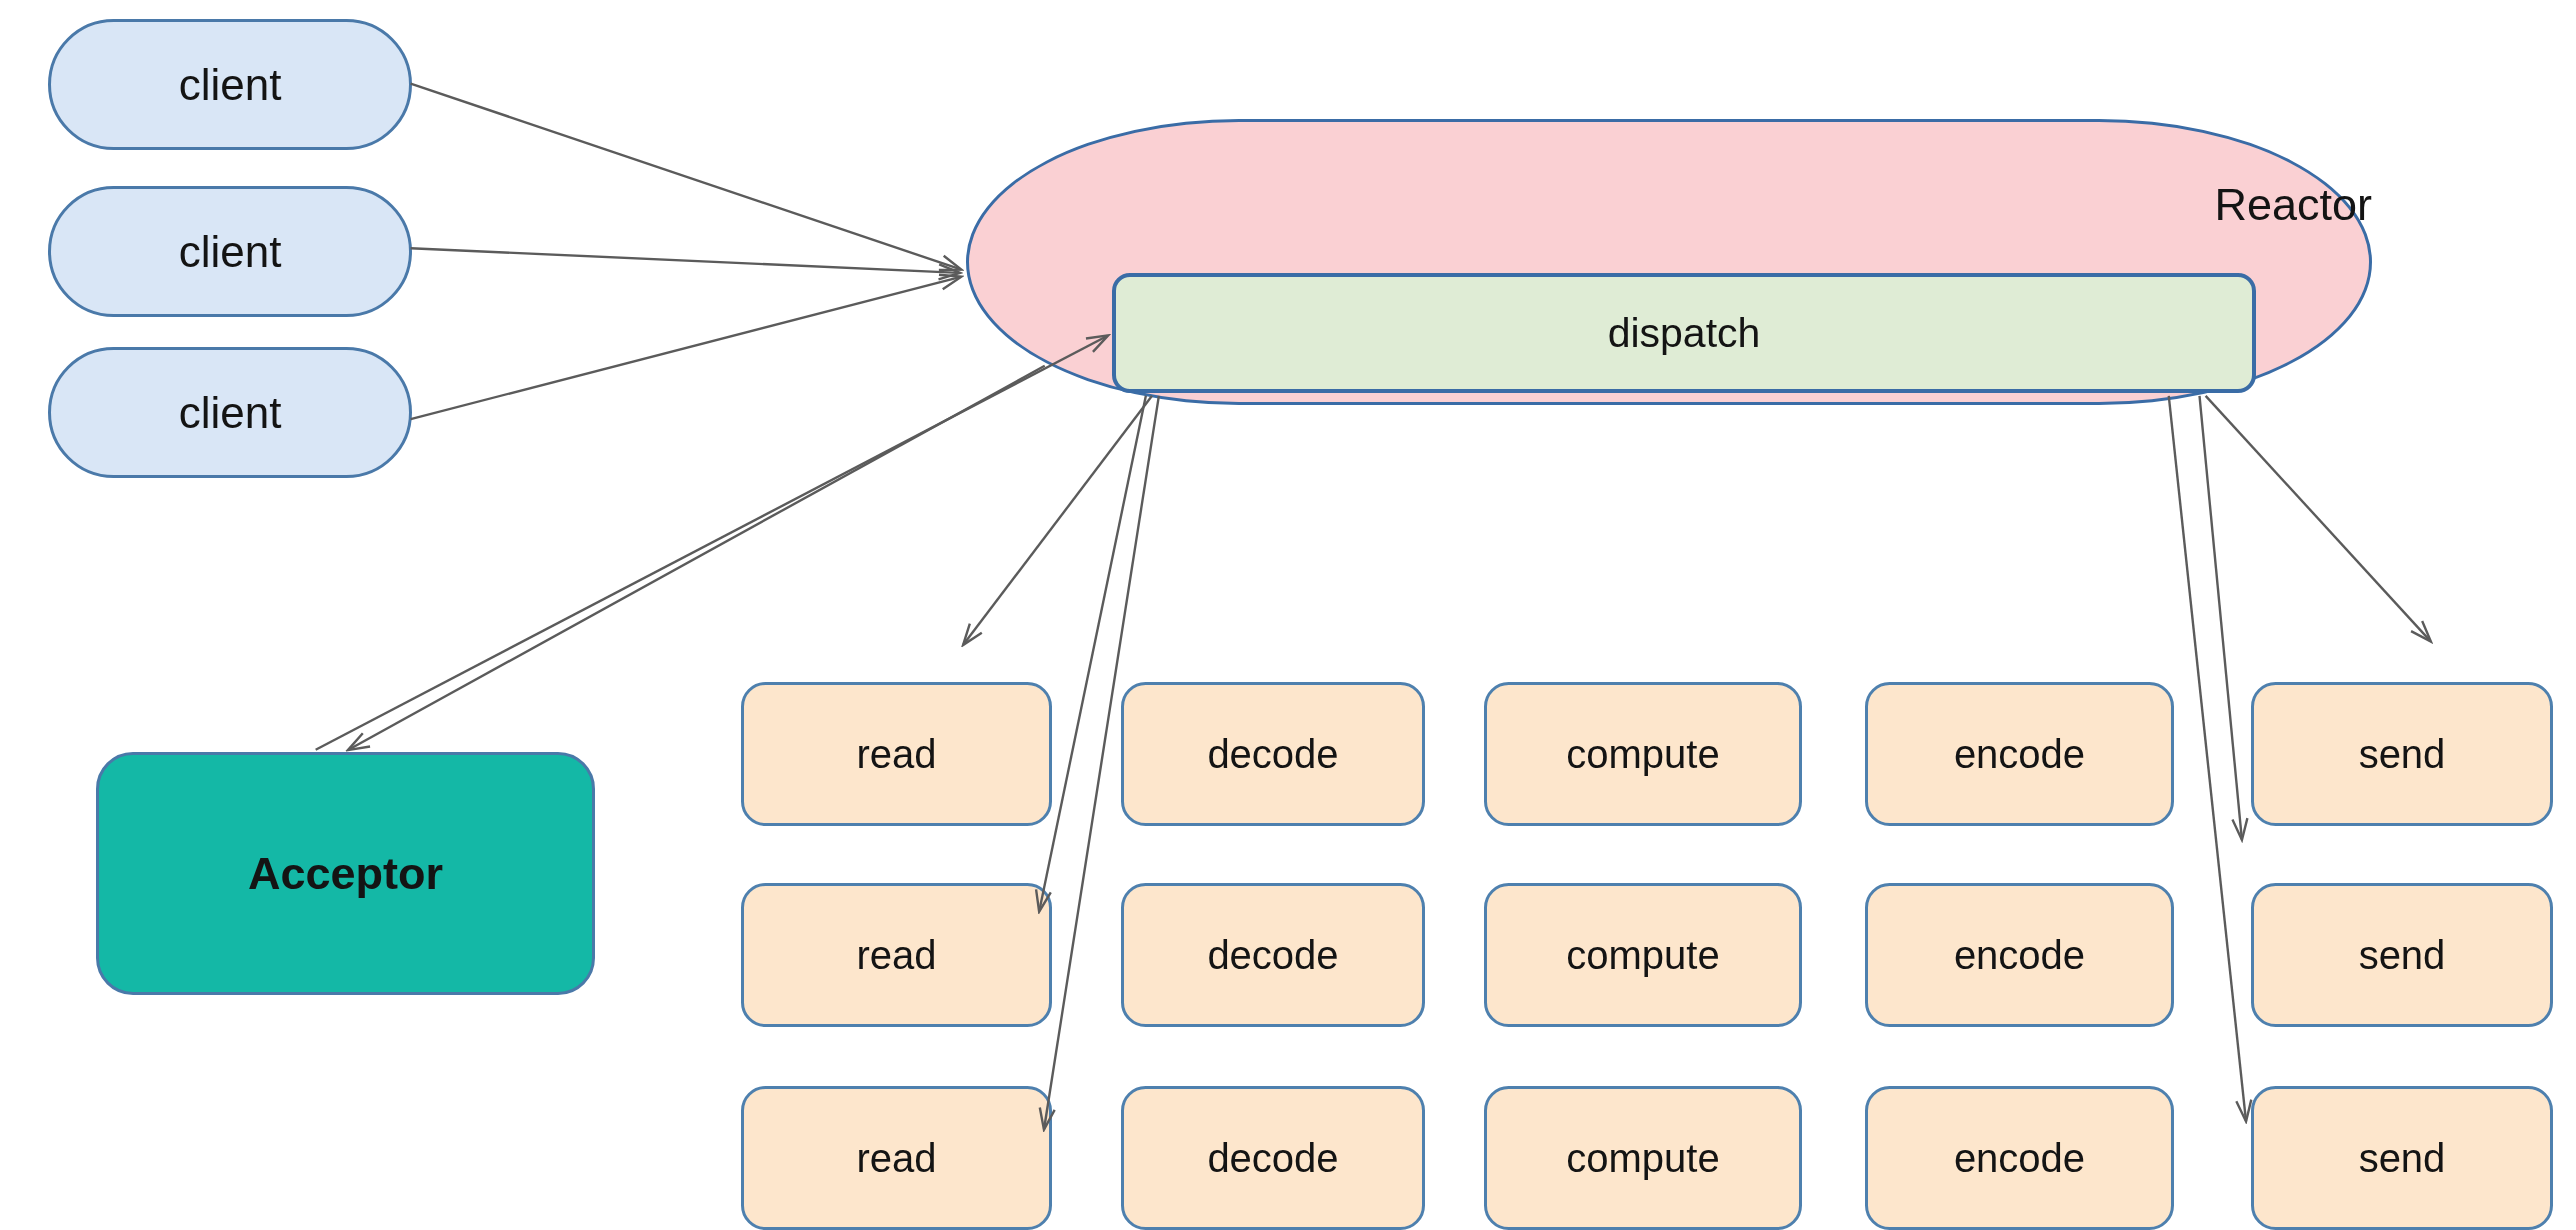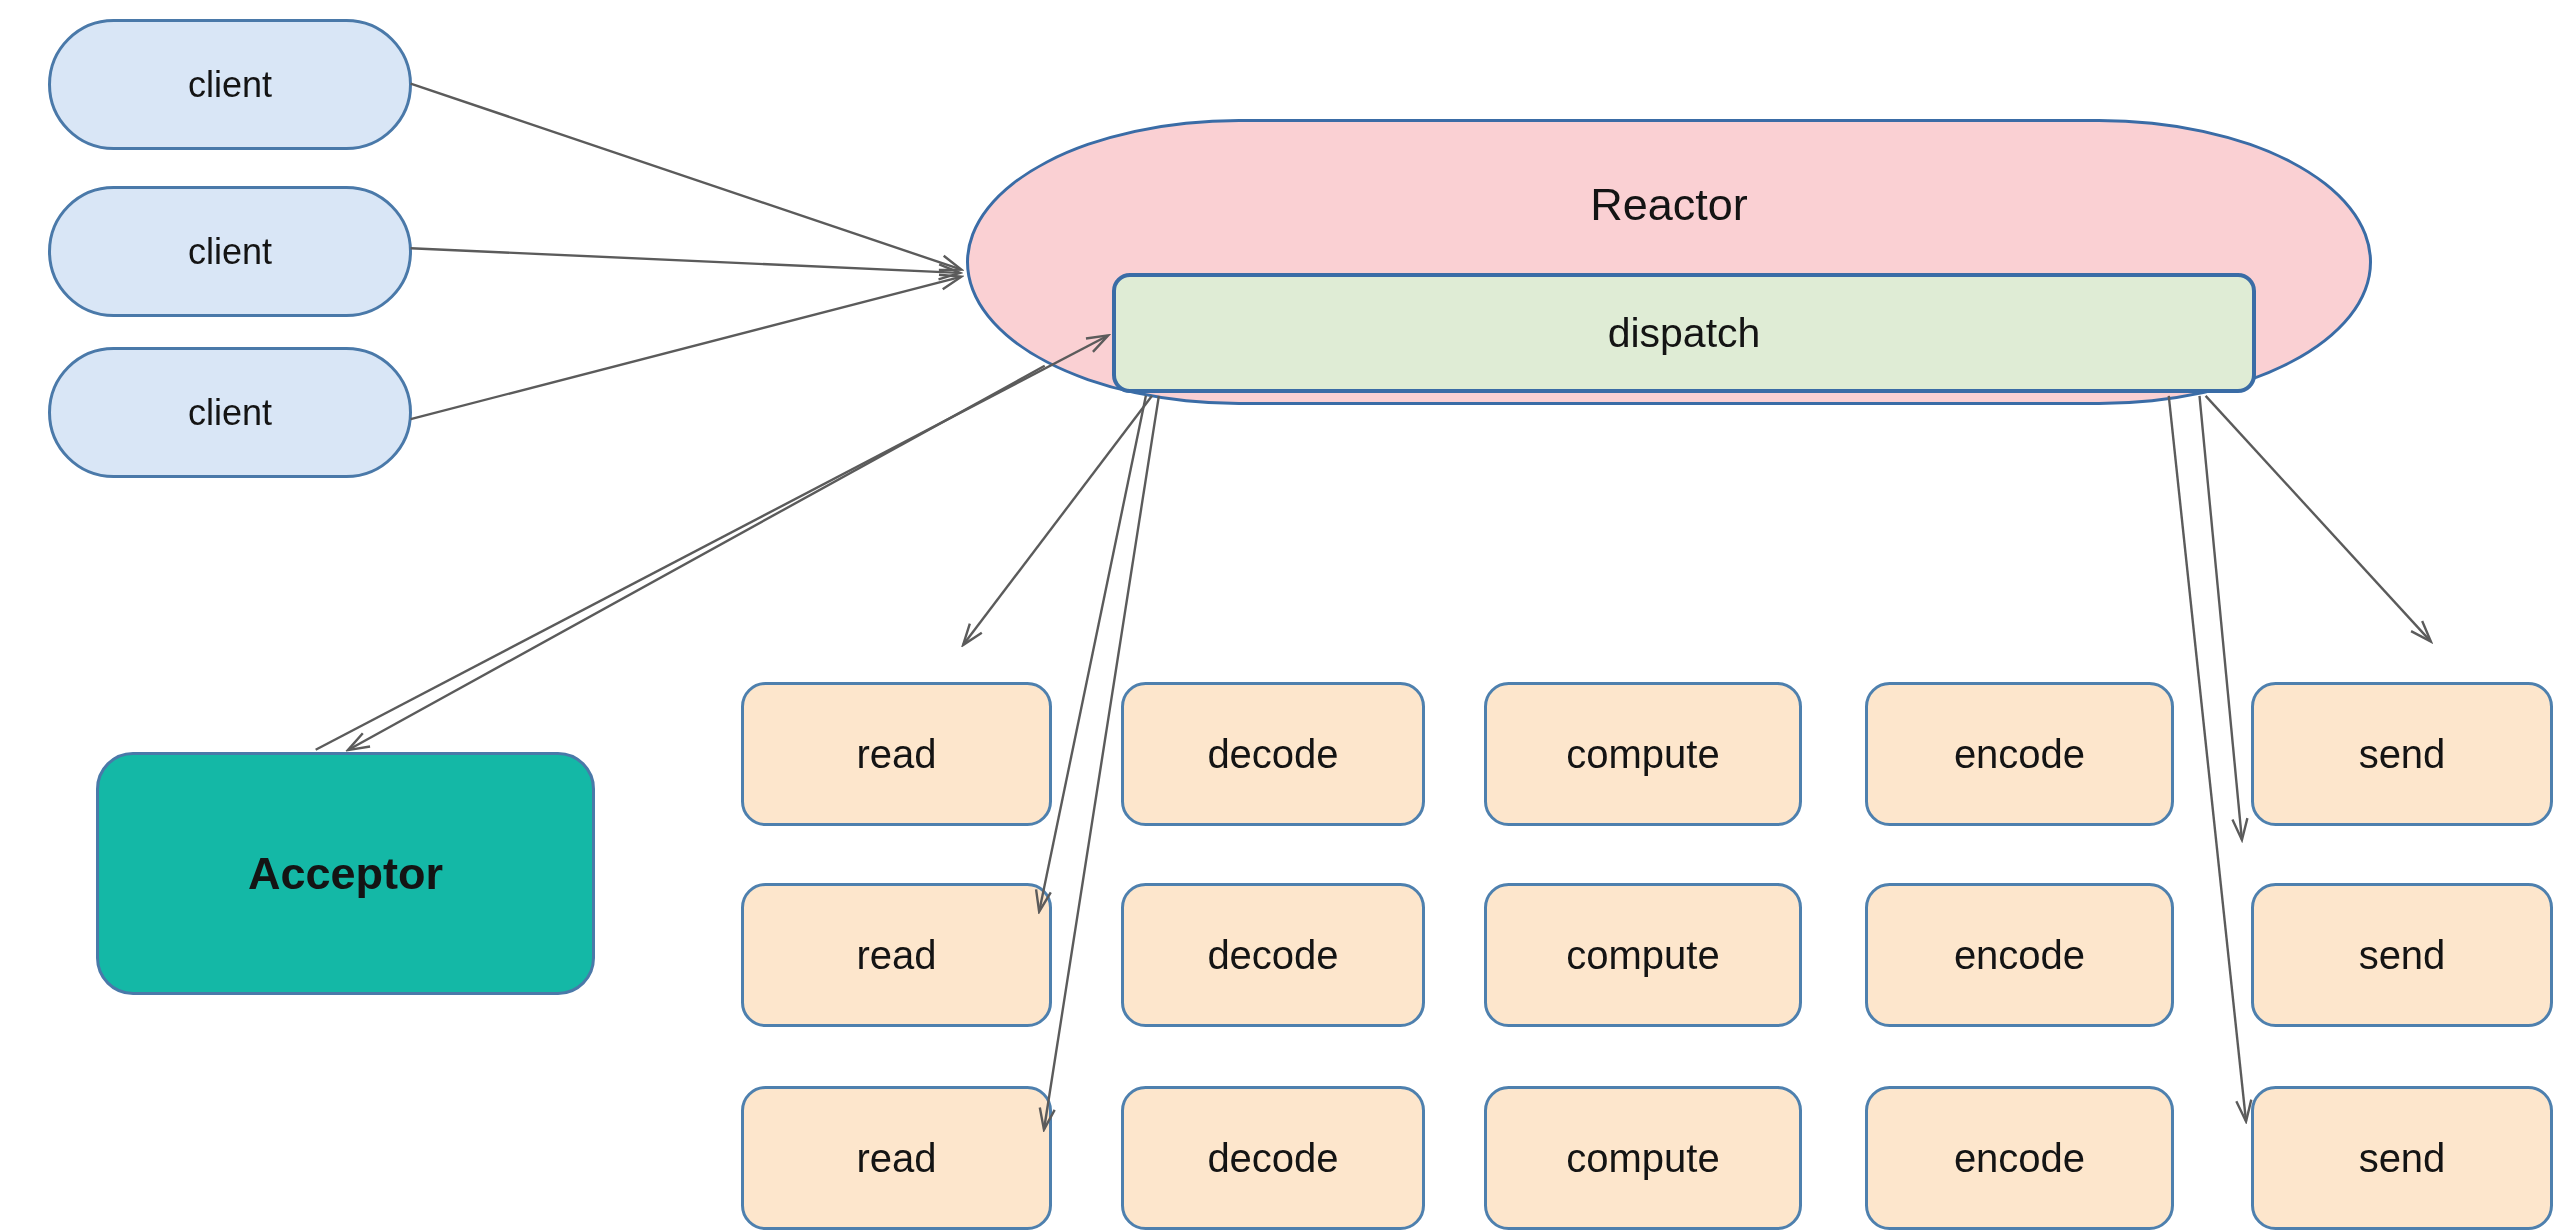--- a/index.html
+++ b/index.html
@@ -8,31 +8,31 @@
 
   .node {
     position: absolute; box-sizing: border-box;
     display: flex; align-items: center; justify-content: center;
     color: #141414; text-align: center;
   }
 
   .client {
     left: 48px; width: 364px; height: 131px;
     background: #d9e6f6; border: 3.4px solid #4a79a9;
-    border-radius: 66px; font-size: 36px;
+    border-radius: 66px; font-size: 44px;
   }
 
   .reactor-ellipse {
     left: 966px; top: 119px; width: 1406px; height: 286px;
     background: #fad0d3; border: 3.4px solid #3a6ca6;
     border-radius: 273px / 143px;
   }
   .reactor-label {
     position: absolute; left: 966px; top: 179px; width: 1406px;
-    font-size: 45px; color: #141414; text-align: center;
+    font-size: 45px; color: #141414; text-align: right;
   }
 
   .dispatch {
     left: 1112px; top: 273px; width: 1144px; height: 120px;
     background: #dfecd5; border: 4.1px solid #3a6ca6;
     border-radius: 18px; font-size: 41px;
   }
 
   .acceptor {
     left: 96px; top: 752px; width: 499px; height: 243px;

